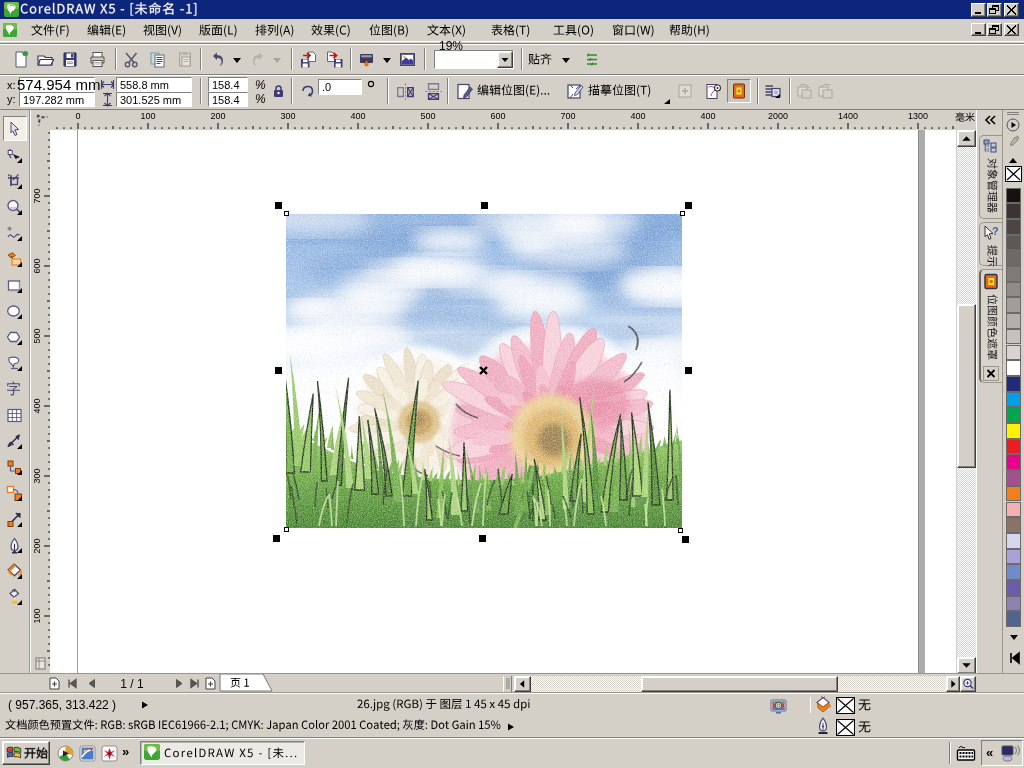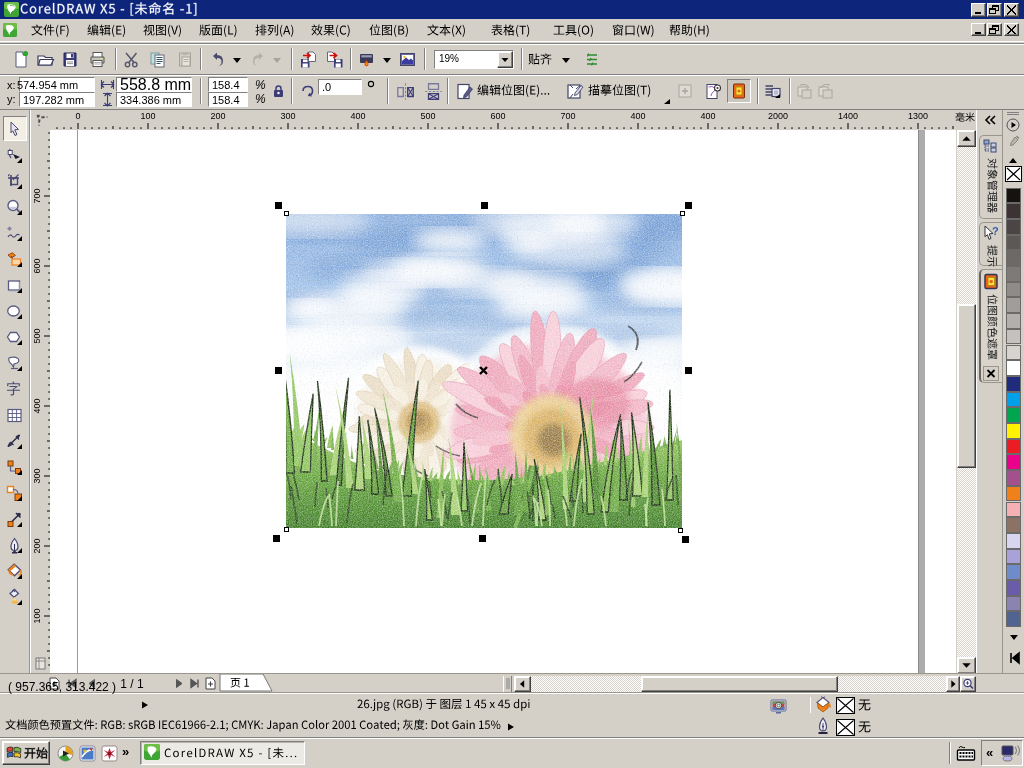--- a/index.html
+++ b/index.html
@@ -210,21 +210,21 @@
       <path d="M5 8 L13 8 L9 13 Z" fill="#000"></path>
     </svg>
     <svg class="abs" style="left:398px;top:50px" width="19" height="19" viewBox="0 0 19 19">
       <rect x="2.5" y="3.5" width="14" height="12" fill="#6a6a9a" stroke="#44446a"></rect>
       <rect x="4" y="5" width="11" height="9" fill="#fff"></rect>
       <path d="M4 11 L8 7.5 L11 10 L13 8.5 L15 10.5 V14 H4 Z" fill="#3c3ca0"></path>
       <circle cx="6.5" cy="7" r="1.2" fill="#e8c020"></circle>
     </svg>
     <div class="abs" style="left:424px;top:48px;width:2px;height:22px;border-left:1px solid #808080;border-right:1px solid #fff"></div>
     <div class="abs sunken" style="left:434px;top:50px;width:80px;height:19px"></div>
-    <div class="abs" style="left:439px;top:53px;font-size:10px;color:#000">19%</div>
+    <div class="abs" style="left:439px;top:39px;font-size:12px;color:#000">19%</div>
     <div class="abs btnr" style="left:497px;top:51px;width:16px;height:17px;box-shadow:inset -1px -1px 0 #808080,inset 1px 1px 0 #fff">
       <svg width="14" height="15" viewBox="0 0 14 15">
         <path d="M3.5 6 L10.5 6 L7 10 Z" fill="#000"></path>
       </svg>
     </div>
     <div class="abs" style="left:521px;top:48px;width:2px;height:22px;border-left:1px solid #808080;border-right:1px solid #fff"></div>
     <div class="abs" style="left:528px;top:53px">
       <svg width="25" height="15" viewBox="0 0 25 15">
         <path d="M2.7 2.7V6.1C2.7 7.6 2.5 9.7 0.4 10.9C0.6 11.1 0.9 11.4 1.0 11.5C3.2 10.1 3.5 7.8 3.5 6.1V2.7ZM3.2 9.0C3.7 9.7 4.3 10.6 4.5 11.2L5.2 10.7C4.9 10.2 4.3 9.3 3.9 8.6ZM1.0 1.1V8.4H1.8V2.0H4.4V8.4H5.2V1.1ZM5.8 6.2V11.5H6.6V10.9H10.3V11.5H11.1V6.2H8.6V3.7H11.5V2.9H8.6V0.5H7.7V6.2ZM6.6 10.1V7.1H10.3V10.1Z M19.9 6.5V11.5H20.8V6.5ZM15.2 6.5V7.8C15.2 8.9 15.0 10.0 13.5 10.9C13.7 11.0 14.0 11.3 14.1 11.5C15.9 10.5 16.1 9.1 16.1 7.9V6.5ZM20.0 2.5C19.5 3.3 18.9 3.9 18.0 4.3C17.1 3.8 16.4 3.2 15.8 2.5ZM17.2 0.7C17.5 1.0 17.7 1.4 17.9 1.7H12.7V2.5H14.9C15.5 3.4 16.2 4.2 17.2 4.8C15.8 5.4 14.2 5.7 12.5 5.9C12.7 6.1 12.9 6.6 13.0 6.8C14.9 6.4 16.6 6.0 18.0 5.3C19.4 6.0 21.1 6.4 23.1 6.6C23.2 6.4 23.4 6.0 23.6 5.8C21.8 5.7 20.2 5.3 18.9 4.8C19.8 4.2 20.6 3.4 21.1 2.5H23.2V1.7H18.9C18.7 1.3 18.4 0.8 18.1 0.4Z" fill="#000"></path>
       </svg>
@@ -233,33 +233,33 @@
       <path d="M5 8 L13 8 L9 13 Z" fill="#000"></path>
     </svg>
     <svg class="abs" style="left:583px;top:50px" width="19" height="19" viewBox="0 0 19 19">
       <path d="M4 5 H14 M4 9.5 H14 M4 14 H14" stroke="#2e8b2e" stroke-width="1.3"></path>
       <path d="M6 3.5 L4.5 6.5 M8 8 L6.5 11 M10 12.5 L8.5 15.5" stroke="#2e8b2e" stroke-width="1.1"></path>
     </svg>
     <div class="abs" style="left:0;top:74px;width:1024px;height:35px;background:#D4D0C8;border-top:1px solid #808080;box-shadow:inset 0 1px 0 #fff"></div>
     <div class="abs" style="left:7px;top:79px;font-size:11px">x:</div>
     <div class="abs" style="left:7px;top:93px;font-size:11px">y:</div>
     <div class="abs sunken" style="left:19px;top:77px;width:76px;height:15px"></div>
-    <div class="abs" style="left:17px;top:79px;font-size:11px;line-height:12px">574.954 mm</div>
+    <div class="abs" style="left:17px;top:79px;font-size:15px;line-height:12px">574.954 mm</div>
     <div class="abs sunken" style="left:19px;top:92px;width:76px;height:15px"></div>
     <div class="abs" style="left:23px;top:94px;font-size:11px;line-height:12px">197.282 mm</div>
     <svg class="abs" style="left:100px;top:79px" width="15" height="11" viewBox="0 0 15 11">
       <path d="M1 5.5 H14 M1 5.5 L4 2.5 M1 5.5 L4 8.5 M14 5.5 L11 2.5 M14 5.5 L11 8.5 M1.5 1 V10 M13.5 1 V10" stroke="#3c3c78" stroke-width="1.1" fill="none"></path>
     </svg>
     <svg class="abs" style="left:102px;top:92px" width="11" height="15" viewBox="0 0 11 15">
       <path d="M5.5 1 V14 M5.5 1 L2.5 4 M5.5 1 L8.5 4 M5.5 14 L2.5 11 M5.5 14 L8.5 11 M1 1.5 H10 M1 13.5 H10" stroke="#3c3c78" stroke-width="1.1" fill="none"></path>
     </svg>
     <div class="abs sunken" style="left:116px;top:77px;width:76px;height:15px"></div>
-    <div class="abs" style="left:120px;top:79px;font-size:16px;line-height:12px">558.8 mm</div>
+    <div class="abs" style="left:120px;top:79px;font-size:11px;line-height:12px">558.8 mm</div>
     <div class="abs sunken" style="left:116px;top:92px;width:76px;height:15px"></div>
-    <div class="abs" style="left:120px;top:94px;font-size:11px;line-height:12px">334.386 mm</div>
+    <div class="abs" style="left:120px;top:94px;font-size:11px;line-height:12px">301.525 mm</div>
     <div class="abs" style="left:200px;top:78px;width:2px;height:26px;border-left:1px solid #808080;border-right:1px solid #fff"></div>
     <div class="abs sunken" style="left:208px;top:77px;width:40px;height:15px"></div>
     <div class="abs" style="left:212px;top:79px;font-size:11px;line-height:12px">158.4</div>
     <div class="abs sunken" style="left:208px;top:92px;width:40px;height:15px"></div>
     <div class="abs" style="left:212px;top:94px;font-size:11px;line-height:12px">158.4</div>
     <div class="abs" style="left:255px;top:78px;font-size:12px;font-style:italic">%</div>
     <div class="abs" style="left:255px;top:92px;font-size:12px;font-style:italic">%</div>
     <svg class="abs" style="left:272px;top:84px" width="13" height="14" viewBox="0 0 13 14">
       <rect x="2" y="6" width="9" height="7" rx="1" fill="#3c3c78"></rect>
       <path d="M4 6 V4.5 Q4 2 6.5 2 Q9 2 9 4.5 V6" stroke="#3c3c78" stroke-width="1.5" fill="none"></path>
@@ -1061,21 +1061,21 @@
       </svg>
     </div>
     <div class="abs btnr" style="left:960px;top:676px;width:16px;height:16px;box-shadow:inset -1px -1px 0 #808080,inset 1px 1px 0 #fff">
 <svg width="14" height="14" viewBox="0 0 14 14">
         <circle cx="6.5" cy="6" r="3.6" fill="#fff" stroke="#3c3c78" stroke-width="1.2"></circle>
         <path d="M6.5 4.2 V7.8 M4.7 6 H8.3" stroke="#3c3c78" stroke-width="0.9"></path>
         <path d="M9 8.5 L12 11.5" stroke="#3c3c78" stroke-width="1.6"></path>
       </svg>
     </div>
     <div class="abs" style="left:0;top:692px;width:1024px;height:46px;background:#D4D0C8;border-top:1px solid #9a968c;box-shadow:inset 0 1px 0 #fff"></div>
-    <div class="abs" style="left:8px;top:680px;font-size:12px;color:#000">( 957.365, 313.422 )</div>
+    <div class="abs" style="left:8px;top:698px;font-size:12px;color:#000">( 957.365, 313.422 )</div>
     <svg class="abs" style="left:140px;top:700px" width="10" height="10" viewBox="0 0 10 10">
       <path d="M2 1.5 L8 5 L2 8.5 Z" fill="#000"></path>
     </svg>
     <div class="abs" style="left:357px;top:698px">
       <svg width="174" height="14" viewBox="0 0 174 14">
         <path d="M0.5 10.1H5.8V9.2H3.5C3.0 9.2 2.5 9.3 2.1 9.3C4.1 7.4 5.4 5.7 5.4 4.0C5.4 2.5 4.5 1.5 2.9 1.5C1.9 1.5 1.1 2.0 0.5 2.8L1.1 3.4C1.5 2.8 2.1 2.4 2.8 2.4C3.9 2.4 4.4 3.1 4.4 4.1C4.4 5.5 3.2 7.2 0.5 9.5Z M9.8 10.3C11.2 10.3 12.3 9.2 12.3 7.5C12.3 5.8 11.4 4.9 9.9 4.9C9.3 4.9 8.5 5.3 8.0 5.9C8.1 3.3 9.0 2.4 10.2 2.4C10.7 2.4 11.2 2.7 11.5 3.0L12.1 2.4C11.6 1.9 11.0 1.5 10.1 1.5C8.5 1.5 7.0 2.8 7.0 6.1C7.0 8.9 8.2 10.3 9.8 10.3ZM8.0 6.7C8.6 6.0 9.2 5.7 9.8 5.7C10.8 5.7 11.3 6.4 11.3 7.5C11.3 8.7 10.6 9.4 9.8 9.4C8.8 9.4 8.2 8.5 8.0 6.7Z M14.4 10.3C14.8 10.3 15.1 9.9 15.1 9.5C15.1 9.0 14.8 8.7 14.4 8.7C13.9 8.7 13.6 9.0 13.6 9.5C13.6 9.9 13.9 10.3 14.4 10.3Z M16.4 12.9C17.6 12.9 18.1 12.1 18.1 10.8V3.9H17.0V10.8C17.0 11.6 16.9 12.1 16.3 12.1C16.0 12.1 15.8 12.0 15.7 11.9L15.5 12.7C15.7 12.8 16.0 12.9 16.4 12.9ZM17.5 2.6C18.0 2.6 18.3 2.3 18.3 1.9C18.3 1.5 18.0 1.2 17.5 1.2C17.1 1.2 16.8 1.5 16.8 1.9C16.8 2.3 17.1 2.6 17.5 2.6Z M20.2 12.8H21.2V10.6L21.2 9.5C21.8 10.0 22.4 10.3 22.9 10.3C24.4 10.3 25.6 9.0 25.6 6.9C25.6 5.0 24.8 3.7 23.2 3.7C22.4 3.7 21.7 4.1 21.2 4.6H21.1L21.0 3.9H20.2ZM22.8 9.4C22.3 9.4 21.8 9.2 21.2 8.7V5.5C21.8 4.9 22.4 4.6 22.9 4.6C24.1 4.6 24.6 5.5 24.6 6.9C24.6 8.5 23.8 9.4 22.8 9.4Z M29.4 13.0C31.3 13.0 32.6 12.0 32.6 10.8C32.6 9.8 31.8 9.3 30.4 9.3H29.2C28.3 9.3 28.1 9.1 28.1 8.7C28.1 8.3 28.3 8.1 28.5 7.9C28.8 8.1 29.1 8.1 29.4 8.1C30.7 8.1 31.7 7.3 31.7 6.0C31.7 5.4 31.5 5.0 31.2 4.7H32.5V3.9H30.3C30.1 3.8 29.8 3.7 29.4 3.7C28.2 3.7 27.1 4.6 27.1 5.9C27.1 6.7 27.5 7.3 27.9 7.6V7.7C27.6 7.9 27.2 8.3 27.2 8.8C27.2 9.3 27.4 9.7 27.8 9.9V9.9C27.2 10.3 26.8 10.8 26.8 11.3C26.8 12.4 27.9 13.0 29.4 13.0ZM29.4 7.4C28.7 7.4 28.1 6.9 28.1 5.9C28.1 5.0 28.7 4.5 29.4 4.5C30.2 4.5 30.7 5.0 30.7 5.9C30.7 6.9 30.1 7.4 29.4 7.4ZM29.6 12.3C28.4 12.3 27.8 11.8 27.8 11.2C27.8 10.8 27.9 10.4 28.4 10.1C28.7 10.2 29.0 10.2 29.2 10.2H30.3C31.1 10.2 31.5 10.4 31.5 11.0C31.5 11.6 30.8 12.3 29.6 12.3Z M38.1 12.4 38.7 12.1C37.7 10.5 37.2 8.5 37.2 6.5C37.2 4.6 37.7 2.7 38.7 1.0L38.1 0.7C37.0 2.4 36.4 4.3 36.4 6.5C36.4 8.8 37.0 10.7 38.1 12.4Z M41.4 5.7V2.6H42.8C44.2 2.6 44.9 2.9 44.9 4.0C44.9 5.2 44.2 5.7 42.8 5.7ZM45.0 10.1H46.2L44.0 6.4C45.2 6.2 45.9 5.4 45.9 4.0C45.9 2.3 44.7 1.7 43.0 1.7H40.4V10.1H41.4V6.5H42.9Z M51.0 10.3C52.1 10.3 53.0 9.9 53.6 9.3V5.7H50.8V6.6H52.6V8.8C52.3 9.2 51.7 9.3 51.1 9.3C49.3 9.3 48.3 8.0 48.3 5.9C48.3 3.8 49.4 2.5 51.1 2.5C51.9 2.5 52.5 2.8 52.9 3.3L53.5 2.6C53.0 2.1 52.2 1.5 51.0 1.5C48.8 1.5 47.2 3.2 47.2 5.9C47.2 8.6 48.8 10.3 51.0 10.3Z M55.6 10.1H58.3C60.2 10.1 61.5 9.3 61.5 7.6C61.5 6.5 60.8 5.8 59.8 5.6V5.6C60.5 5.3 61.0 4.6 61.0 3.7C61.0 2.3 59.8 1.7 58.1 1.7H55.6ZM56.6 5.3V2.5H57.9C59.3 2.5 59.9 2.9 59.9 3.9C59.9 4.7 59.4 5.3 57.9 5.3ZM56.6 9.3V6.1H58.1C59.6 6.1 60.4 6.6 60.4 7.6C60.4 8.8 59.6 9.3 58.1 9.3Z M63.1 12.4C64.2 10.7 64.8 8.8 64.8 6.5C64.8 4.3 64.2 2.4 63.1 0.7L62.5 1.0C63.5 2.7 64.0 4.6 64.0 6.5C64.0 8.5 63.5 10.5 62.5 12.1Z M69.9 1.3V2.1H73.9V5.0H69.1V5.9H73.9V9.8C73.9 10.0 73.8 10.1 73.5 10.1C73.3 10.1 72.4 10.1 71.4 10.1C71.6 10.3 71.7 10.7 71.8 11.0C73.0 11.0 73.7 11.0 74.2 10.8C74.6 10.7 74.8 10.4 74.8 9.8V5.9H79.3V5.0H74.8V2.1H78.5V1.3Z M86.8 6.9C87.8 7.1 88.9 7.5 89.6 7.8L89.9 7.2C89.3 6.9 88.1 6.6 87.2 6.4ZM85.7 8.4C87.3 8.6 89.3 9.0 90.4 9.4L90.7 8.8C89.6 8.4 87.6 8.0 86.1 7.8ZM83.5 1.0V11.0H84.3V10.6H92.2V11.0H93.1V1.0ZM84.3 9.8V1.7H92.2V9.8ZM87.3 2.0C86.7 2.9 85.7 3.8 84.7 4.4C84.9 4.5 85.2 4.8 85.3 4.9C85.7 4.7 86.0 4.4 86.4 4.1C86.7 4.5 87.2 4.8 87.6 5.1C86.7 5.6 85.5 5.9 84.5 6.1C84.7 6.3 84.9 6.6 84.9 6.8C86.1 6.6 87.3 6.2 88.4 5.6C89.3 6.1 90.4 6.5 91.5 6.7C91.6 6.5 91.8 6.2 92.0 6.1C91.0 5.9 90.0 5.6 89.1 5.2C89.9 4.6 90.7 3.9 91.1 3.2L90.6 2.9L90.5 2.9H87.5C87.7 2.7 87.9 2.5 88.0 2.2ZM86.9 3.6 87.0 3.6H89.9C89.5 4.0 89.0 4.4 88.3 4.8C87.8 4.4 87.3 4.1 86.9 3.6Z M97.5 4.9V5.6H104.1V4.9ZM96.4 1.8H103.4V3.1H96.4ZM95.6 1.0V4.4C95.6 6.2 95.4 8.8 94.4 10.6C94.6 10.7 95.0 10.9 95.2 11.0C96.3 9.1 96.4 6.3 96.4 4.4V3.9H104.2V1.0ZM97.3 10.9C97.7 10.7 98.2 10.7 103.3 10.3C103.4 10.6 103.6 10.9 103.7 11.1L104.5 10.8C104.1 10.1 103.3 8.8 102.7 7.9L101.9 8.3C102.2 8.7 102.5 9.2 102.8 9.6L98.4 9.9C99.0 9.3 99.6 8.5 100.2 7.6H104.9V6.9H96.8V7.6H99.1C98.6 8.5 97.9 9.3 97.7 9.5C97.5 9.8 97.2 10.0 97.0 10.1C97.1 10.3 97.3 10.7 97.3 10.9Z M109.1 10.1H113.7V9.2H112.0V1.7H111.2C110.8 2.0 110.2 2.2 109.5 2.3V3.0H111.0V9.2H109.1Z M121.0 10.1H122.0V7.8H123.1V7.0H122.0V1.7H120.8L117.3 7.1V7.8H121.0ZM121.0 7.0H118.4L120.3 4.1C120.5 3.7 120.8 3.2 121.0 2.8H121.0C121.0 3.3 121.0 4.0 121.0 4.4Z M126.5 10.3C127.9 10.3 129.2 9.2 129.2 7.4C129.2 5.5 128.1 4.7 126.7 4.7C126.2 4.7 125.8 4.8 125.4 5.0L125.6 2.6H128.8V1.7H124.7L124.4 5.6L125.0 6.0C125.5 5.7 125.8 5.5 126.4 5.5C127.5 5.5 128.1 6.2 128.1 7.4C128.1 8.6 127.4 9.4 126.4 9.4C125.4 9.4 124.8 8.9 124.3 8.5L123.8 9.2C124.3 9.7 125.1 10.3 126.5 10.3Z M132.6 10.1H133.7L134.5 8.7C134.7 8.3 134.9 7.9 135.1 7.5H135.2C135.4 7.9 135.7 8.3 135.9 8.7L136.8 10.1H138.0L135.9 7.0L137.8 3.9H136.7L135.9 5.2C135.7 5.6 135.6 5.9 135.4 6.3H135.3C135.1 5.9 134.9 5.6 134.7 5.2L133.9 3.9H132.7L134.6 6.9Z M144.6 10.1H145.6V7.8H146.7V7.0H145.6V1.7H144.4L140.9 7.1V7.8H144.6ZM144.6 7.0H142.0L143.9 4.1C144.2 3.7 144.4 3.2 144.6 2.8H144.7C144.6 3.3 144.6 4.0 144.6 4.4Z M150.1 10.3C151.5 10.3 152.9 9.2 152.9 7.4C152.9 5.5 151.7 4.7 150.3 4.7C149.8 4.7 149.4 4.8 149.1 5.0L149.3 2.6H152.4V1.7H148.3L148.1 5.6L148.6 6.0C149.1 5.7 149.5 5.5 150.0 5.5C151.1 5.5 151.8 6.2 151.8 7.4C151.8 8.6 151.0 9.4 150.0 9.4C149.0 9.4 148.4 8.9 147.9 8.5L147.4 9.2C148.0 9.7 148.8 10.3 150.1 10.3Z M159.2 10.3C160.0 10.3 160.6 9.9 161.1 9.4H161.2L161.3 10.1H162.1V1.0H161.1V3.4L161.1 4.4C160.6 4.0 160.1 3.7 159.4 3.7C157.9 3.7 156.7 5.0 156.7 7.0C156.7 9.1 157.7 10.3 159.2 10.3ZM159.5 9.4C158.4 9.4 157.7 8.5 157.7 7.0C157.7 5.6 158.5 4.6 159.5 4.6C160.1 4.6 160.5 4.8 161.1 5.3V8.5C160.5 9.1 160.0 9.4 159.5 9.4Z M164.2 12.8H165.3V10.6L165.3 9.5C165.8 10.0 166.4 10.3 167.0 10.3C168.4 10.3 169.7 9.0 169.7 6.9C169.7 5.0 168.8 3.7 167.2 3.7C166.5 3.7 165.8 4.1 165.2 4.6H165.2L165.1 3.9H164.2ZM166.8 9.4C166.4 9.4 165.8 9.2 165.3 8.7V5.5C165.9 4.9 166.4 4.6 166.9 4.6C168.1 4.6 168.6 5.5 168.6 6.9C168.6 8.5 167.8 9.4 166.8 9.4Z M171.4 10.1H172.4V3.9H171.4ZM171.9 2.6C172.3 2.6 172.6 2.3 172.6 1.9C172.6 1.5 172.3 1.2 171.9 1.2C171.5 1.2 171.2 1.5 171.2 1.9C171.2 2.3 171.5 2.6 171.9 2.6Z" fill="#000"></path>
       </svg>
     </div>
     <svg class="abs" style="left:769px;top:698px" width="19" height="17" viewBox="0 0 19 17">
 <rect x="2" y="2" width="15" height="11" rx="1" fill="#dce4f0" stroke="#5a6a9a"></rect>

